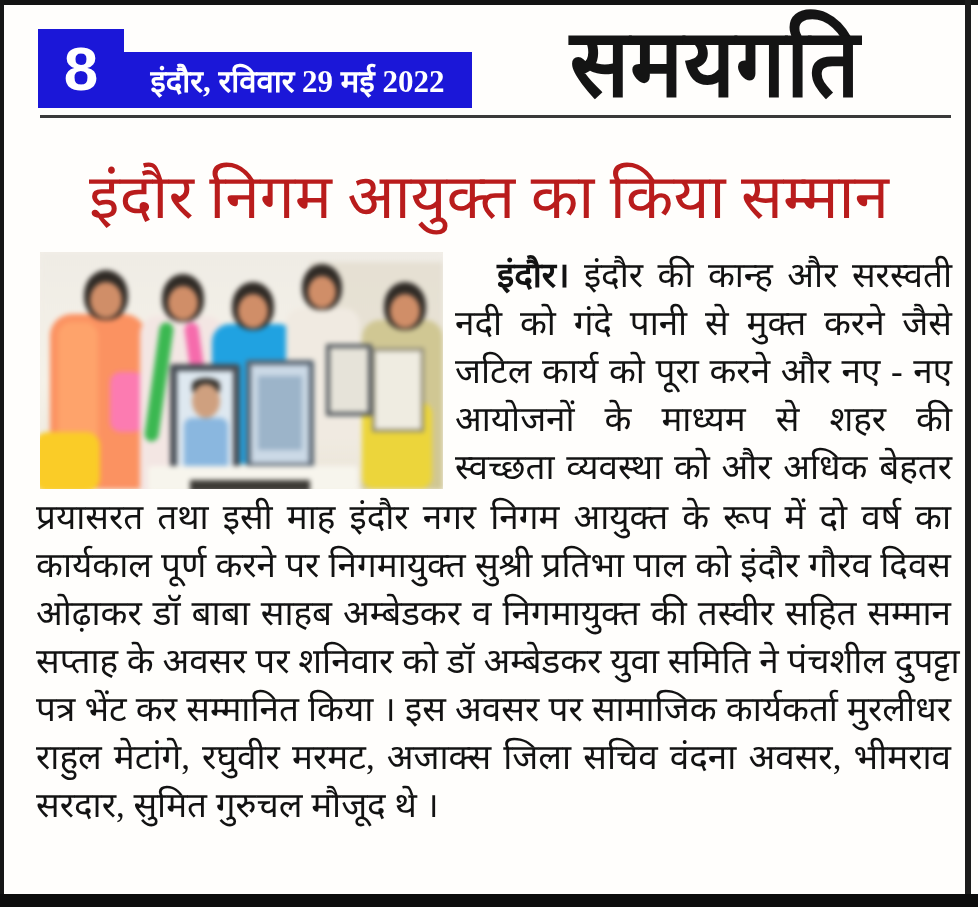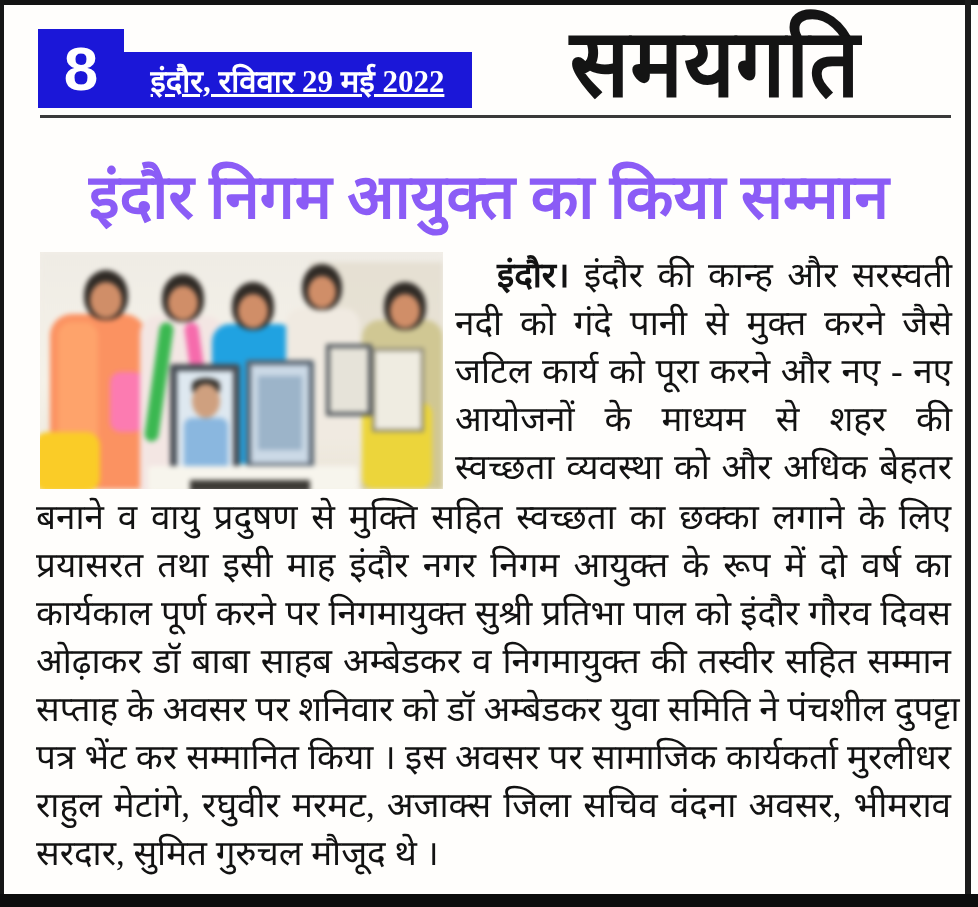--- a/index.html
+++ b/index.html
@@ -28,40 +28,40 @@
   .pagebox .num {
     color: #ffffff; font-family: "Liberation Sans", sans-serif;
     font-weight: bold; font-size: 62px; line-height: 1;
   }
   .datebox {
     position: absolute; left: 123px; top: 52px; width: 349px; height: 56px;
     background: #1b17d8;
     display: flex; align-items: center; justify-content: center;
   }
   .datebox .date {
-    color: #ffffff; font-size: 31px; font-weight: bold; white-space: nowrap; text-decoration: underline;
+    color: #ffffff; font-size: 31px; font-weight: bold; white-space: nowrap;
   }
   .masthead {
     position: absolute; left: 476px; top: 12px; width: 478px; height: 106px;
     display: flex; align-items: center; justify-content: center;
     font-weight: bold; font-size: 88px; line-height: 1;
     color: #141414; letter-spacing: 1px;
     transform: scaleY(1.08);
     white-space: nowrap;
   }
   .header-rule {
     position: absolute; left: 40px; top: 115px; width: 911px; height: 3px;
     background: #3a3a3a;
   }
 
   
   .headline {
     position: absolute; left: 40px; top: 148px; width: 898px; height: 92px;
     display: flex; align-items: center; justify-content: center;
-    font-size: 62px; font-weight: bold; color: #8b5cf6;
+    font-size: 62px; font-weight: normal; color: #b91c1c;
     white-space: nowrap;
   }
 
   
   .photo {
     position: absolute; left: 40px; top: 252px; width: 403px; height: 237px;
     background: #f3efe8; overflow: hidden;
   }
   .photo-scene { position: absolute; inset: 0; filter: blur(2.5px) saturate(1.15); }
   .photo-scene div { position: absolute; }
@@ -176,21 +176,20 @@
 
   <div class="col-text">
     <div class="jline indent"><span class="bold">इंदौर।</span> <span>इंदौर की कान्ह और सरस्वती</span></div>
     <div class="jline">नदी को गंदे पानी से मुक्त करने जैसे</div>
     <div class="jline">जटिल कार्य को पूरा करने और नए - नए</div>
     <div class="jline">आयोजनों के माध्यम से शहर की</div>
     <div class="jline">स्वच्छता व्यवस्था को और अधिक बेहतर</div>
   </div>
 
   <div class="full-text">
-    <div class="jline">बनाने व वायु प्रदुषण से मुक्ति सहित स्वच्छता का छक्का लगाने के लिए</div>
     <div class="jline">प्रयासरत तथा इसी माह इंदौर नगर निगम आयुक्त के रूप में दो वर्ष का</div>
     <div class="jline">कार्यकाल पूर्ण करने पर निगमायुक्त सुश्री प्रतिभा पाल को इंदौर गौरव दिवस</div>
     <div class="jline">ओढ़ाकर डॉ बाबा साहब अम्बेडकर व निगमायुक्त की तस्वीर सहित सम्मान</div>
     <div class="jline">सप्ताह के अवसर पर शनिवार को डॉ अम्बेडकर युवा समिति ने पंचशील दुपट्टा</div>
     <div class="jline">पत्र भेंट कर सम्मानित किया । इस अवसर पर सामाजिक कार्यकर्ता मुरलीधर</div>
     <div class="jline">राहुल मेटांगे, रघुवीर मरमट, अजाक्स जिला सचिव वंदना अवसर, भीमराव</div>
     <div class="jline lastline">सरदार, सुमित गुरुचल मौजूद थे ।</div>
   </div>
 
 </div>

